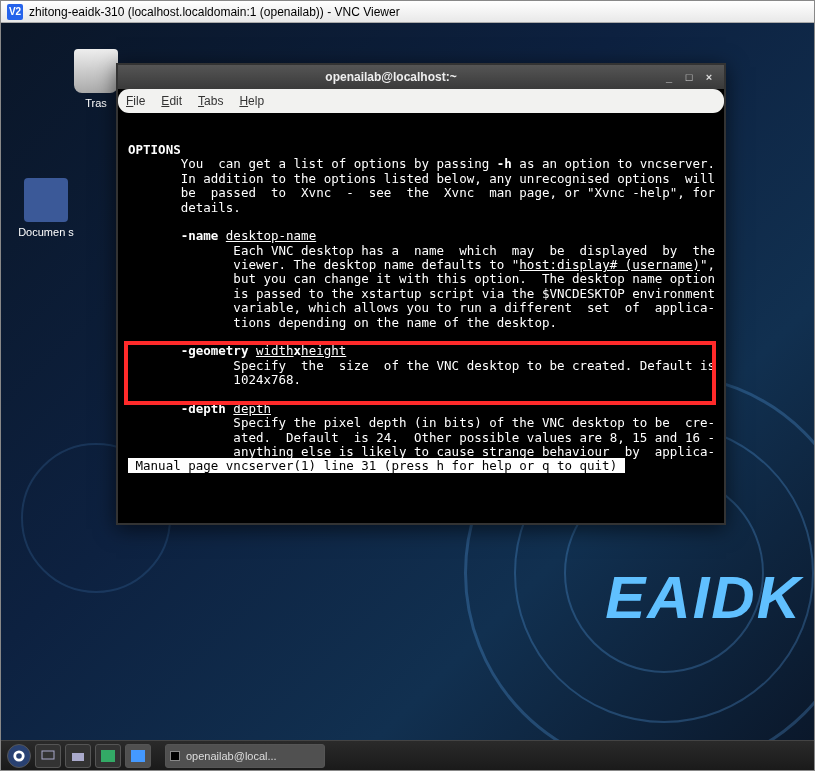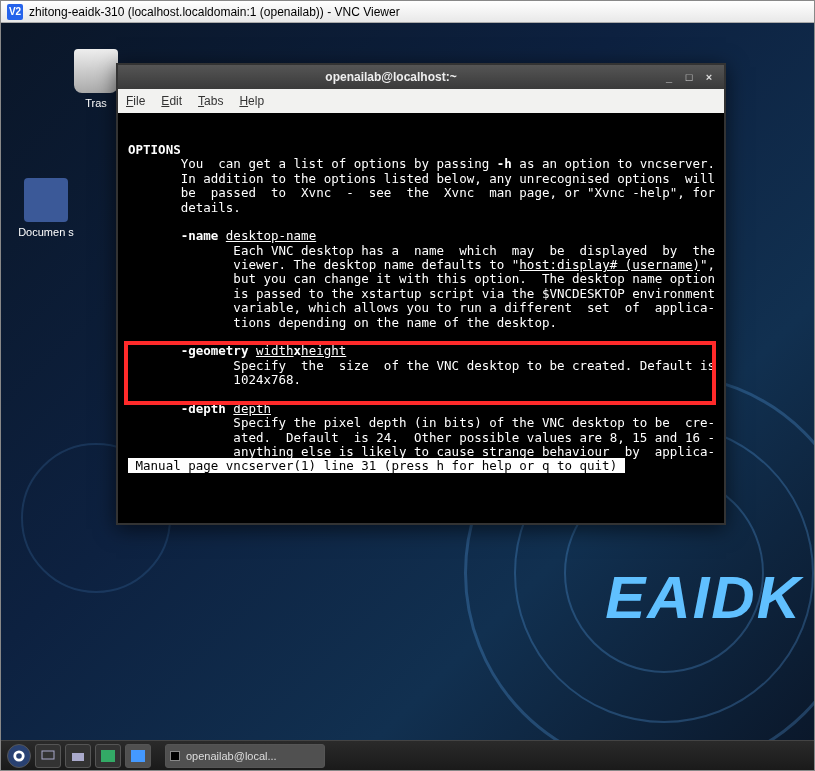--- a/index.html
+++ b/index.html
@@ -27,21 +27,21 @@
 .trash-icn { left: 65px; top: 26px; }
 .docs-icn { left: 15px; top: 155px; }
 .trash-icn .glyph { background: linear-gradient(#eee,#aaa); border-radius: 4px 4px 8px 8px; }
 .docs-icn .glyph { background: #3b5998; border-radius: 4px; }
 
 
 .term-window { position: absolute; left: 115px; top: 40px; width: 610px; border: 2px solid #333; background: #000; box-shadow: 0 4px 20px rgba(0,0,0,0.6); }
 .term-titlebar { height: 24px; background: linear-gradient(#555,#3a3a3a); display: flex; align-items: center; color: #eee; font-size: 12px; font-weight: bold; padding: 0 8px; }
 .term-titlebar .title { flex:1; text-align: center; }
 .win-btn { width: 14px; height: 14px; margin-left: 6px; display: inline-flex; align-items: center; justify-content: center; font-size: 11px; color: #ddd; cursor: pointer; }
-.term-menubar { height: 24px; background: #f2f2f0; display: flex; align-items: center; padding: 0 8px; font-size: 12px; color: #333; gap: 16px; }
+.term-menubar { height: 24px; background: #f2f2f0; display: flex; align-items: center; padding: 0 8px; font-size: 12px; color: #333; gap: 16px; border-radius: 11px; }
 .term-menubar span u { text-decoration: underline; }
 .term-body { background: #000; font-family: 'DejaVu Sans Mono', Consolas, monospace; font-size: 12.5px; line-height: 1.15; color: #fff; padding: 30px 10px 0 10px; white-space: pre; position: relative; height: 410px; overflow: hidden; }
 .term-body .bold { font-weight: bold; }
 .term-body .under { text-decoration: underline; }
 .highlight-box { position: absolute; border: 4px solid #ff2a2a; pointer-events: none; }
 .status-line { background: #fff; color: #000; display: inline; }
 
 
 .taskbar { position: absolute; left: 0; right: 0; bottom: 0; height: 30px; background: linear-gradient(#2a2a2a,#1a1a1a); border-top: 1px solid #444; display: flex; align-items: center; padding: 0 6px; gap: 4px; }
 .tb-btn { height: 24px; min-width: 26px; background: #333; border: 1px solid #555; border-radius: 3px; display: flex; align-items: center; justify-content: center; font-size: 13px; color: #ddd; padding: 0 4px; }

